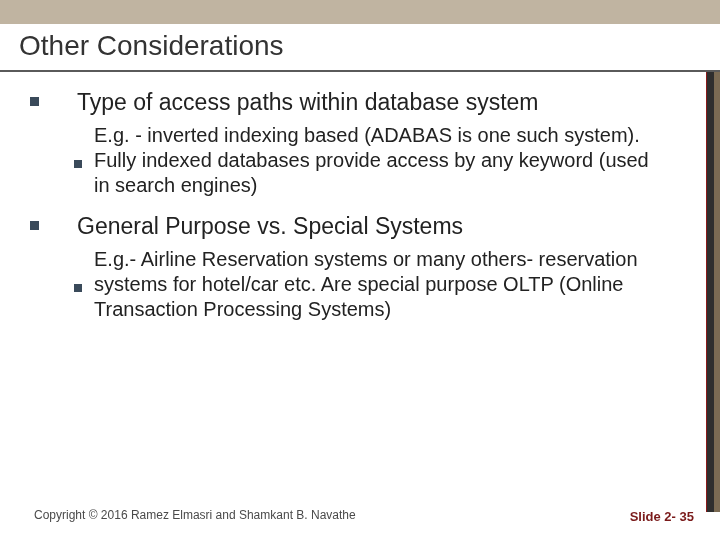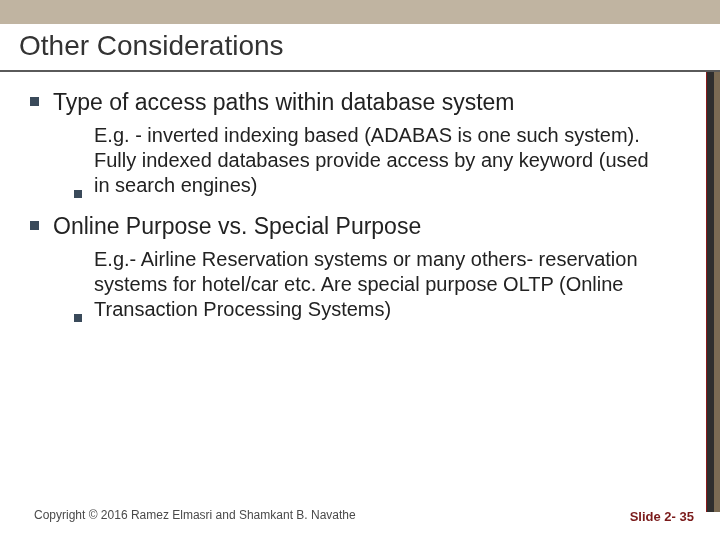--- a/index.html
+++ b/index.html
@@ -57,36 +57,37 @@
     position: absolute;
     top: 88px;
     left: 30px;
     right: 30px;
     color: #222;
   }
   .bullet-l1 {
     display: flex;
     align-items: flex-start;
     margin-bottom: 4px;
+    gap: 24px;
   }
   .bullet-l1 .sq {
     width: 9px;
     height: 9px;
     background: #3a4a5a;
     flex: 0 0 auto;
     margin-top: 9px;
     margin-right: 14px;
   }
   .bullet-l1 .txt {
     font-size: 23px;
     line-height: 1.25;
   }
   .bullet-l2 {
     display: flex;
-    align-items: flex-end;
+    align-items: center;
     margin: 6px 0 14px 44px;
   }
   .bullet-l2 .sq {
     width: 8px;
     height: 8px;
     background: #3a4a5a;
     flex: 0 0 auto;
     margin-top: 8px;
     margin-right: 12px;
   }
@@ -129,21 +130,21 @@
       <div class="sq"></div>
       <div class="txt">Type of access paths within database system</div>
     </div>
     <div class="bullet-l2">
       <div class="sq"></div>
       <div class="txt">E.g. - inverted indexing based (ADABAS is one such system). Fully indexed databases provide access by any keyword (used in search engines)</div>
     </div>
 
     <div class="bullet-l1">
       <div class="sq"></div>
-      <div class="txt">Online Purpose vs. Special Purpose</div>
+      <div class="txt">General Purpose vs. Special Systems</div>
     </div>
     <div class="bullet-l2">
       <div class="sq"></div>
       <div class="txt">E.g.- Airline Reservation systems or many others- reservation systems for hotel/car etc.  Are special purpose OLTP (Online Transaction Processing Systems)</div>
     </div>
 
   </div>
 
   <div class="footer-left">Copyright © 2016 Ramez Elmasri and Shamkant B. Navathe</div>
   <div class="footer-right">Slide 2- 35</div>

